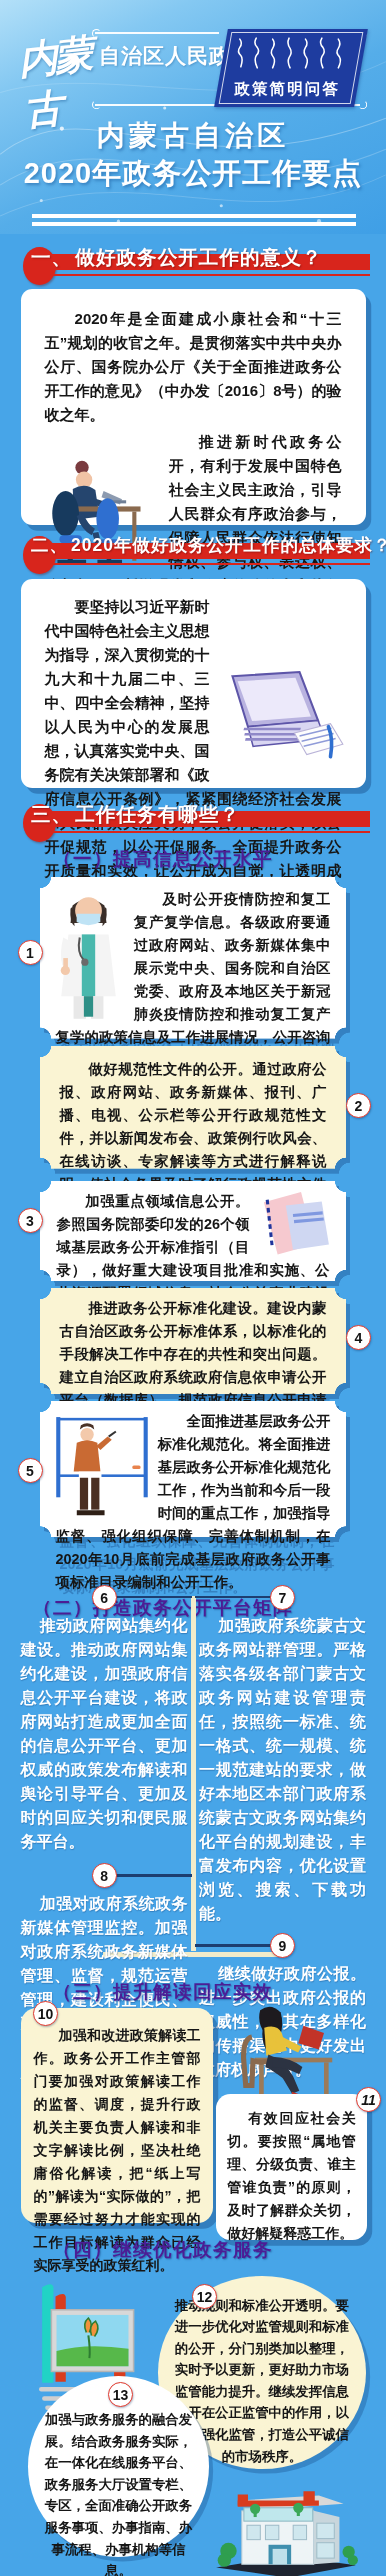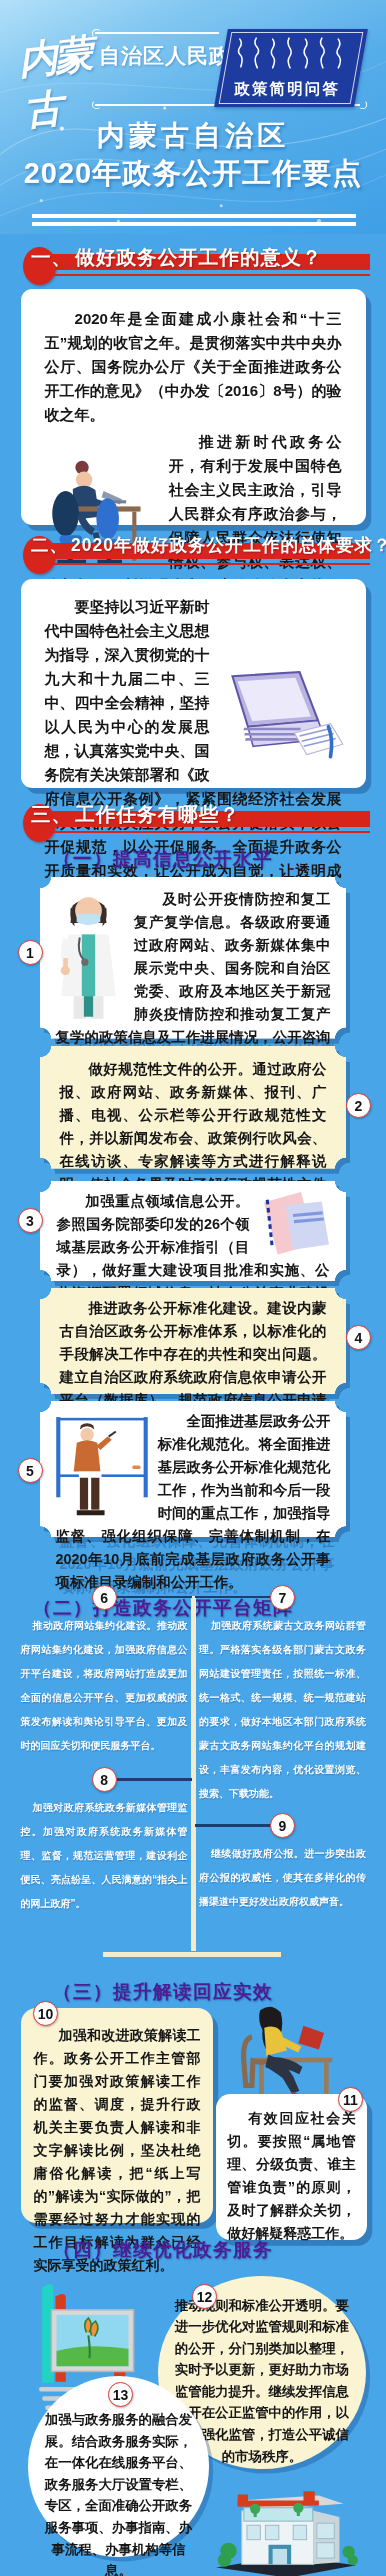--- a/index.html
+++ b/index.html
@@ -53,21 +53,21 @@
   .boxtext p{margin:0 0 3.1px 0;text-indent:2em;}
   .intro-text{font-size:15px;line-height:24px;}
   .item-text{font-size:14.4px;line-height:23px;}
   .sub-head{position:absolute;left:0;width:326px;text-align:center;color:#4c1d95;font-size:18.5px;
             font-weight:bold;letter-spacing:1.5px;text-shadow:1px 1px 1.5px rgba(20,70,130,.5);}
   .badge{position:absolute;width:23px;height:23px;border-radius:50%;background:#fff;
          border:1.5px solid #e23a2e;color:#141414;font-size:14px;font-weight:bold;
          display:flex;align-items:center;justify-content:center;z-index:5;
          box-shadow:0.5px 1px 2.1px rgba(10,40,90,.35);}
   
-  .twocol-text{color:#fff;font-size:10px;line-height:24px;font-weight:bold;text-align:justify;
+  .twocol-text{color:#fff;font-size:16px;line-height:24px;font-weight:bold;text-align:justify;
                text-indent:1.2em;text-shadow:0.5px 0.5px 1px rgba(20,70,130,.4);}
   .conn{position:absolute;height:2.6px;background:#1d3e70;z-index:1;}
   .divider-v{position:absolute;width:4.6px;background:#f2ecca;}
   .divider-h{position:absolute;height:5.2px;background:#f2ecca;}
   .badge-inline{position:relative;width:23px;height:23px;border-radius:50%;background:#fff;
          border:1.5px solid #e23a2e;color:#141414;font-size:14px;font-weight:bold;
          display:flex;align-items:center;justify-content:center;margin:0 auto;z-index:5;
          box-shadow:0.5px 1px 2.1px rgba(10,40,90,.35);}
   .fl{float:left;} .fr{float:right;}
 </style>
@@ -343,21 +343,21 @@
     <rect x="74" y="119" width="9" height="66" fill="#9b7a58"></rect>
     <path d="M60,70 q-18,4 -16,44 l4,50 h12 l2,-48 q20,6 36,-2" fill="none" stroke="#8a6a4e" stroke-width="10"></path>
     <path d="M92,104 q28,10 48,42 l12,28 -14,6 -18,-30 q-20,-16 -34,-22z" fill="#2c3342"></path>
     <path d="M138,176 l22,8 -24,4 z" fill="#c23328"></path>
     <path d="M100,108 q36,2 58,20 l-6,14 q-28,-14 -52,-14z" fill="#2c3342"></path>
   </svg>
 
   <div class="roundbox boxtext" style="left:216px;top:2094px;width:151px;height:146px;padding:13.4px 11.3px;box-sizing:border-box;border-radius:14.4px;font-size:14px;line-height:23px;">
     <p style="text-indent:1.5em;margin:0;">有效回应社会关切。要按照“属地管理、分级负责、谁主管谁负责”的原则，及时了解群众关切，做好解疑释惑工作。</p>
   </div>
-  <div class="badge" style="left:338px;top:2087px;">
+  <div class="badge" style="left:356px;top:2087px;font-style:italic;">
       <span>11</span>
     </div>
 
   <div class="sub-head" style="top:2237px;">（四）继续优化政务服务</div>
 
   <svg style="position:absolute;left:37px;top:2281px;" width="111" height="147" viewBox="0 0 216 286">
     <path d="M10,12 q24,-14 22,6 v180 h-22 z" fill="#21d3c5"></path>
     <path d="M36,30 q22,-12 20,6 v160 h-20 z" fill="#d83c1e"></path>
     <rect x="150" y="120" width="22" height="140" fill="#d83c1e"></rect>
     <rect x="28" y="56" width="160" height="120" fill="#d8d8d8" stroke="#b5b5b5" stroke-width="3"></rect>

